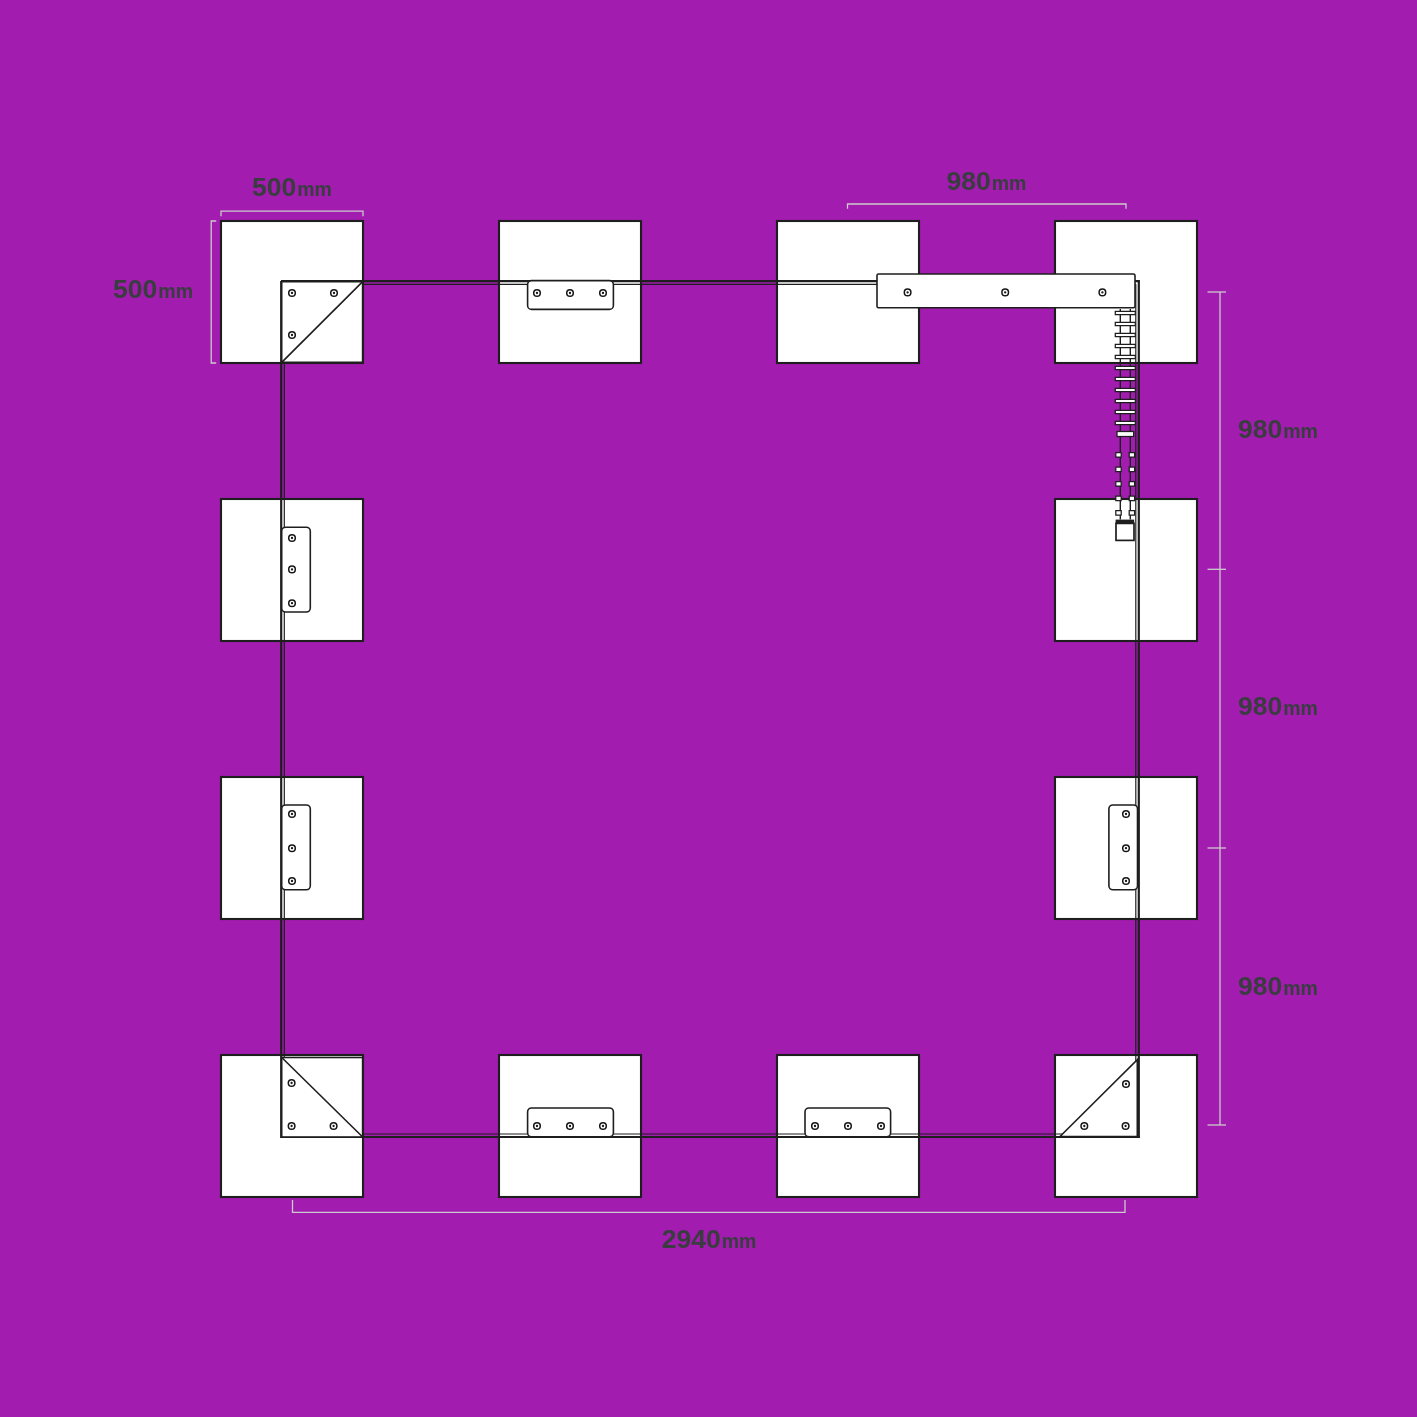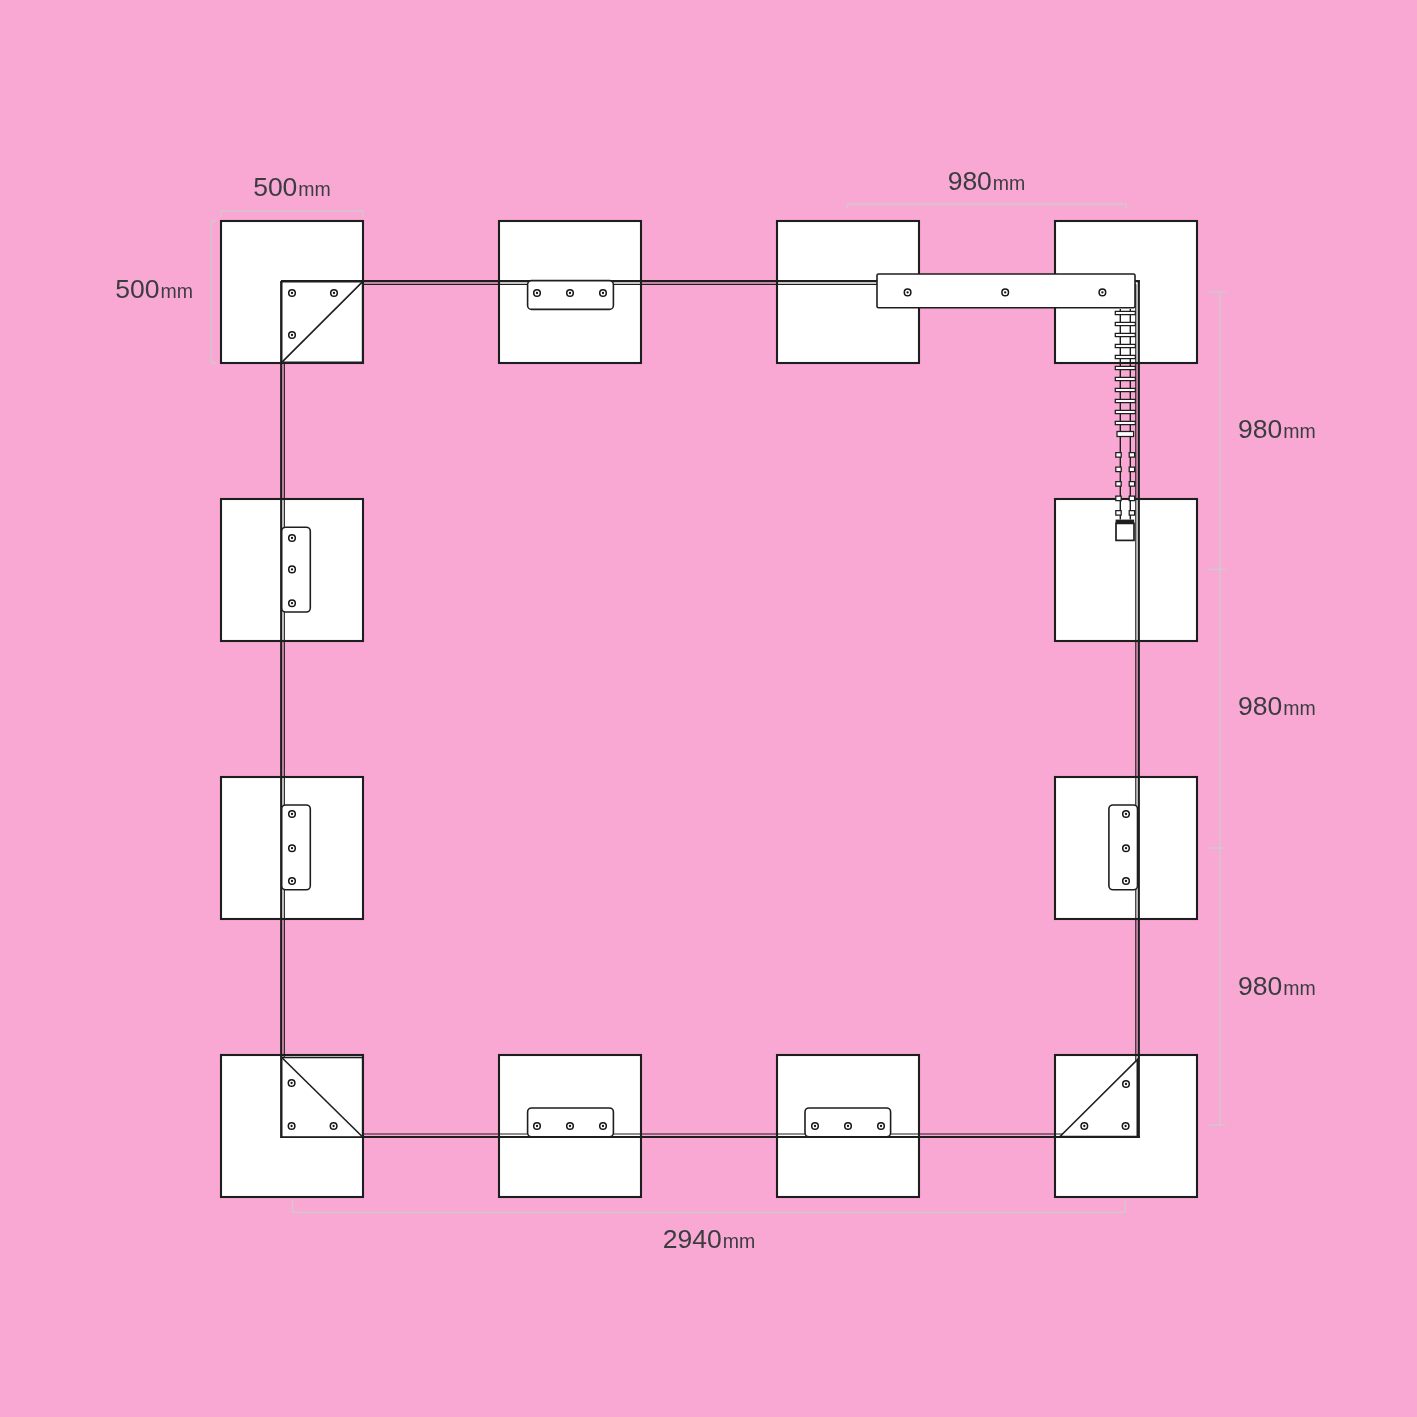--- a/index.html
+++ b/index.html
@@ -1,16 +1,16 @@
 <!DOCTYPE html>
 <html><head>
 <meta charset="utf-8">
 <style>
   html,body{margin:0;padding:0;background:#ffffff;}
-  .canvas{position:relative;width:1417px;height:1417px;background:#f9a8d4;overflow:hidden;}
+  .canvas{position:relative;width:1417px;height:1417px;background:#a21caf;overflow:hidden;font-weight:bold;}
   svg{display:block;}
   .post{fill:#ffffff;stroke:#1e1e1e;stroke-width:2.1;}
   .rail-thick{stroke:#1e1e1e;stroke-width:2.2;}
   .rail-thin{stroke:#1e1e1e;stroke-width:1.2;}
   .plate{fill:#ffffff;stroke:#1e1e1e;stroke-width:1.6;}
   .diag{stroke:#1e1e1e;stroke-width:1.6;fill:none;}
   .hole-ring{fill:#ffffff;stroke:#161616;stroke-width:1.5;}
   .hole-dot{fill:#161616;}
   .zip{fill:#ffffff;stroke:#1e1e1e;stroke-width:1.25;}
   .zip-line{stroke:#1e1e1e;stroke-width:1.4;}

